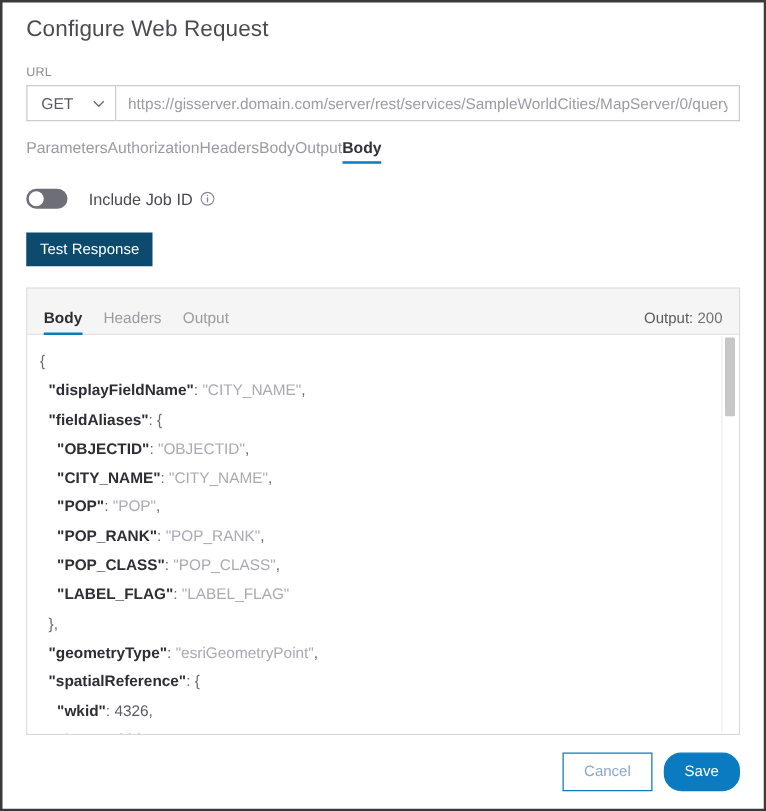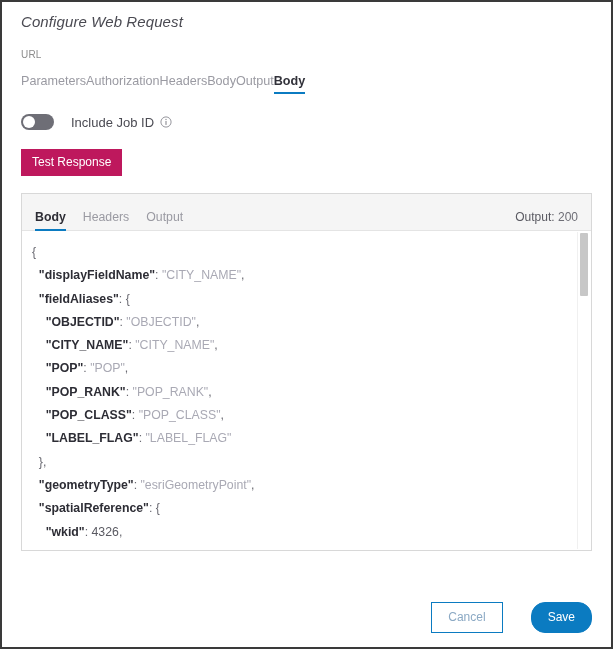--- a/index.html
+++ b/index.html
@@ -22,27 +22,26 @@
   }
   .content {
     position: absolute;
     left: 0; top: 0; right: 0; bottom: 0;
     padding: 0 19px;
     box-sizing: border-box;
   }
 
   
   .dialog-title {
-    font-size: 15px;
+    font-size: 18px;
     color: #4a4a52;
     font-weight: 400;
     margin-top: 11px;
     margin-bottom: 0;
     letter-spacing: .1px;
-    font-style: italic;
   }
 
   
   .field-label {
     font-size: 10px;
     color: #8c8c8c;
     margin-top: 19px;
     margin-bottom: 4px;
     letter-spacing: .2px;
   }
@@ -152,21 +151,21 @@
     display: inline-block;
     vertical-align: -2px;
     cursor: pointer;
   }
   .info-icon svg { display: block; }
 
   
   .btn-test {
     margin-top: 19px;
     display: inline-block;
-    background: #be185d;
+    background: #0c4a6e;
     color: #ffffff;
     font-size: 12px;
     font-family: "Liberation Sans", sans-serif;
     border: none;
     padding: 7px 11px 8px 11px;
     cursor: pointer;
     line-height: 1;
   }
 
   
@@ -270,21 +269,21 @@
   }
 
   
   .footer {
     position: absolute;
     left: 19px;
     right: 19px;
     bottom: 14px;
     display: flex;
     justify-content: flex-end;
-    gap: 28px;
+    gap: 9px;
   }
   .btn {
     font-family: "Liberation Sans", sans-serif;
     font-size: 12px;
     line-height: 1;
     padding: 8px 16px 9px 16px;
     cursor: pointer;
     border: 1px solid #0b7bc1;
     box-sizing: border-box;
   }
@@ -301,20 +300,31 @@
 </head>
 <body>
 
 <div id="app">
   <div class="content">
 
     <h1 class="dialog-title">Configure Web Request</h1>
 
     <div class="field-label">URL</div>
 
+    <div class="url-row">
+      <div class="method-select">
+        <span class="mval">GET</span>
+        <span class="chev">
+          <svg viewBox="0 0 10 10" width="10" height="10" aria-hidden="true">
+            <path d="M1 3 L5 7 L9 3" fill="none" stroke="#6a6a72" stroke-width="1.1"></path>
+          </svg>
+        </span>
+      </div>
+      <input class="url-input" type="text" value="https://gisserver.domain.com/server/rest/services/SampleWorldCities/MapServer/0/query" style="">
+    </div>
 
     <div class="tabs">
       <div class="tab">Parameters</div>
       <div class="tab">Authorization</div>
       <div class="tab">Headers</div>
       <div class="tab">Body</div>
       <div class="tab">Output</div>
       <div class="tab active">Body</div>
     </div>
 

